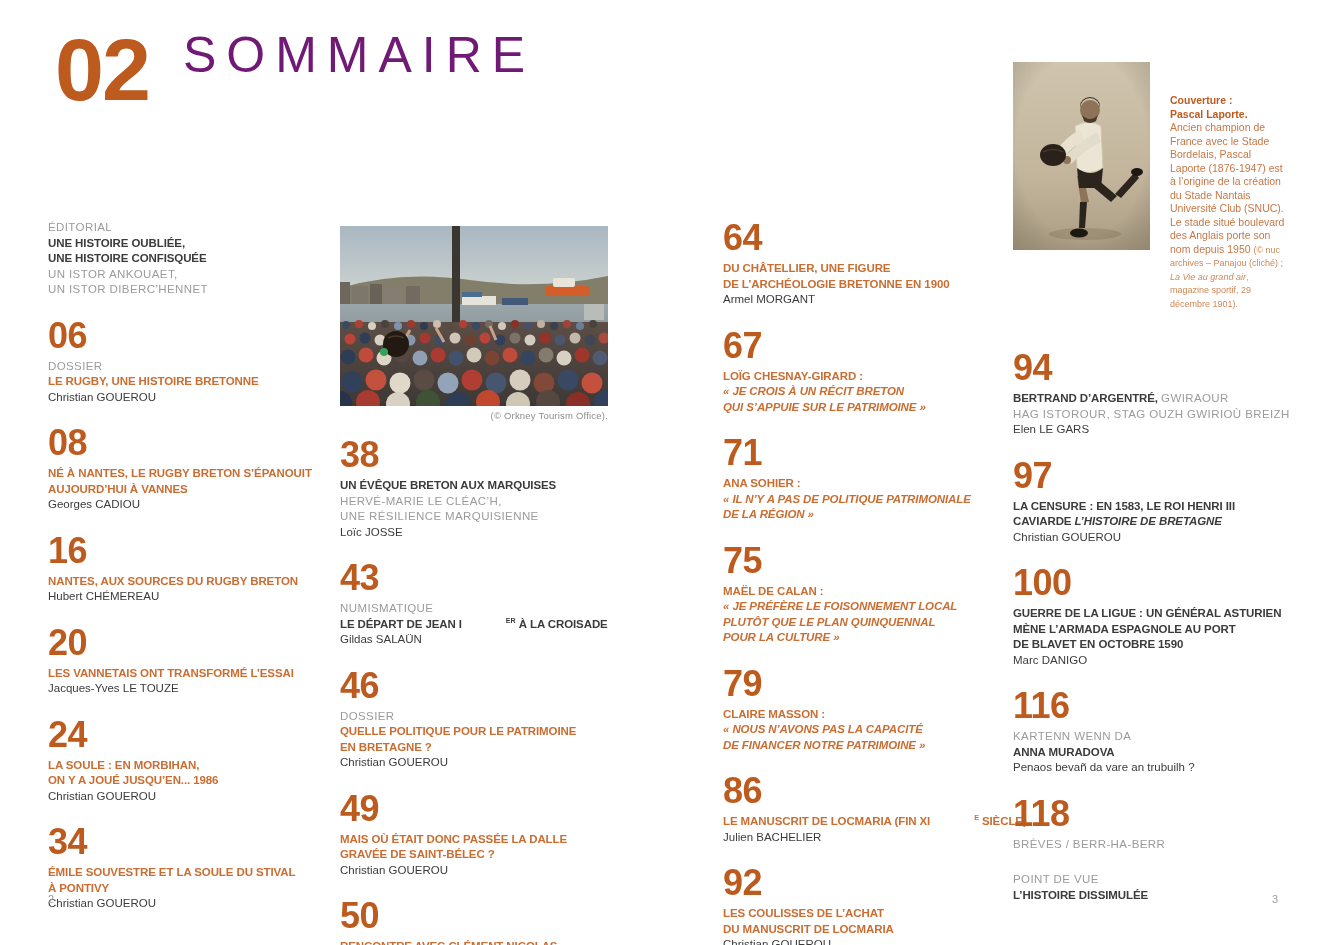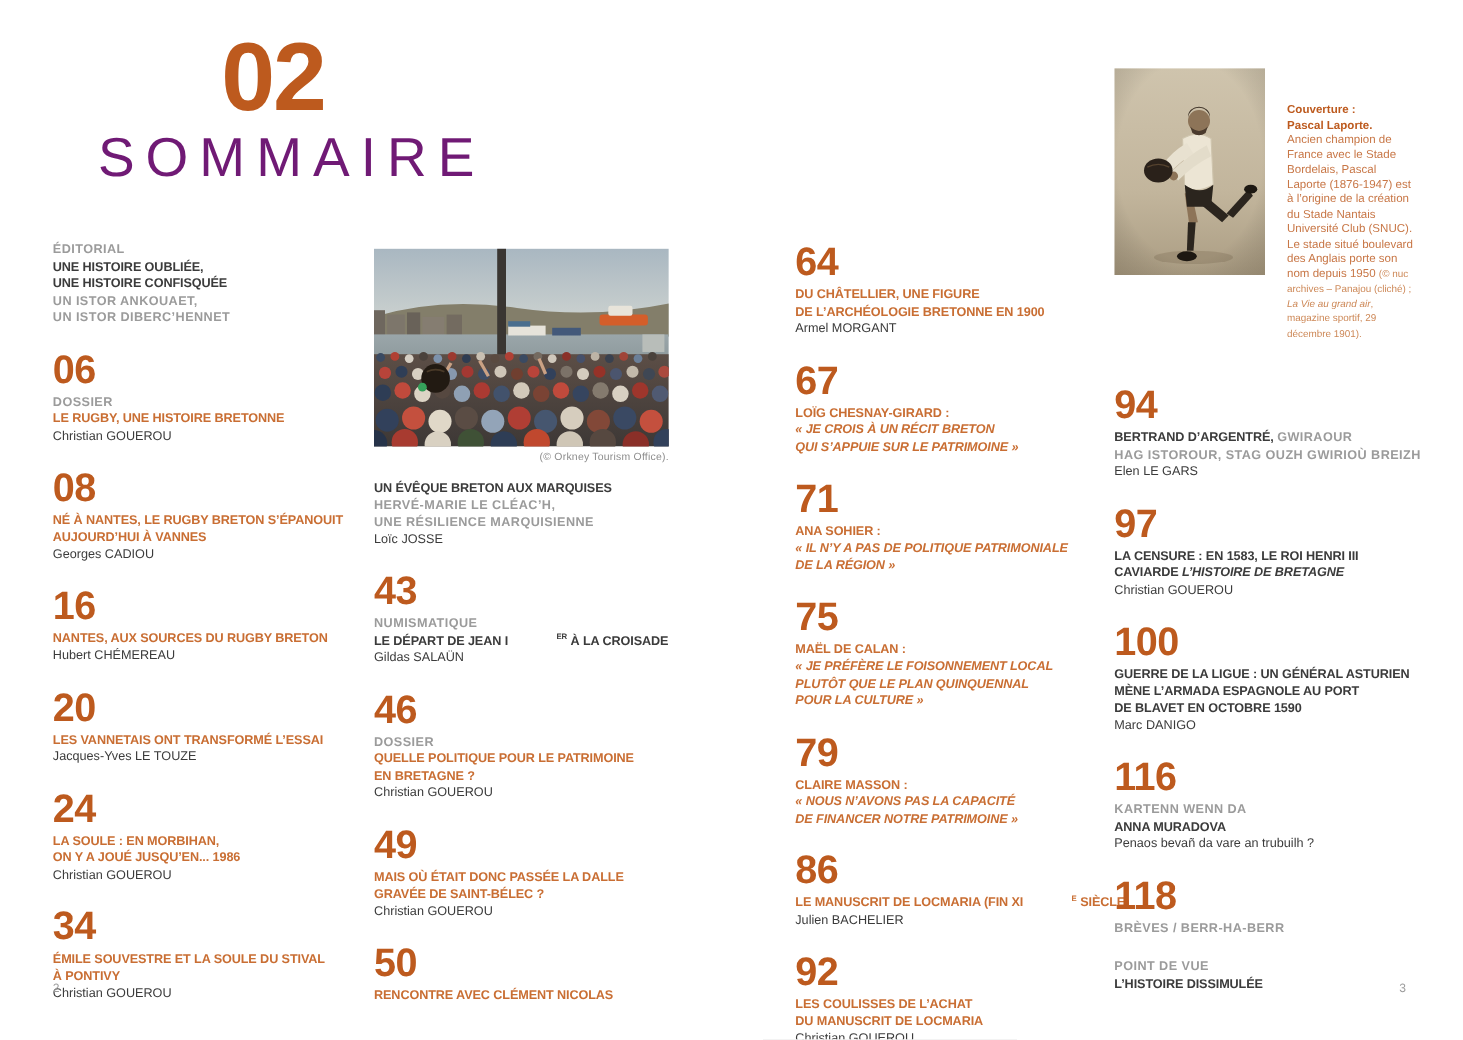--- a/index.html
+++ b/index.html
@@ -1,31 +1,31 @@
 <!DOCTYPE html>
 <html lang="fr"><head>
 <meta charset="utf-8">
 <style>
   html,body{margin:0;padding:0;background:#e9e9e9;}
   .spread{
     position:relative; width:1330px; height:945px; background:#ffffff;
     font-family:"Liberation Sans","DejaVu Sans",sans-serif; overflow:hidden;
   }
   
-  .hdr{position:absolute; left:55px; top:26px; display:flex; align-items:center;flex-direction:column;}
+  .hdr{position:absolute; left:55px; top:26px; display:flex; align-items:flex-start;}
   .hdr .bignum{font-size:88px; font-weight:700; color:#bd5a1e; line-height:1; letter-spacing:-2px;}
   .hdr .title{font-size:50px; font-weight:300; color:#701a75; letter-spacing:10px; margin-left:34px;}
   
   .toc-col{position:absolute; top:220px; width:285px;}
   #col1{left:48px;} #col2{left:340px;} #col3{left:723px;}
   #col4{left:1013px; top:62px; width:276px;}
   .entry{margin-bottom:20px;}
   .num{font-size:36px; font-weight:700; color:#bd5a1e; line-height:1; margin-bottom:5px; letter-spacing:-0.5px;}
   .line{font-size:11.5px; line-height:15.5px; white-space:nowrap; letter-spacing:-0.1px;}
-  .s-cat{color:#9b9b9b; font-weight:700; letter-spacing:0.4px;}
+  .s-cat{color:#9b9b9b; font-weight:400; letter-spacing:0.4px;}
   .s-dk{color:#3b3b3b; font-weight:700;}
   .s-or{color:#c96e33; font-weight:700;}
   .s-au{color:#3b3b3b; font-weight:400; letter-spacing:0;}
   .it{font-style:italic;}
   .line sup{font-size:62%; line-height:0;padding-left:44px;}
   
   .crowd-fig{margin:6px 0 16px 0; width:268px;}
   .crowd-photo{width:268px; height:180px; display:block;}
   .crowd-credit{font-size:9.5px; color:#8d8d8d; text-align:right; margin-top:4px; letter-spacing:0.2px;}
   
@@ -213,20 +213,21 @@
         <line x1="70" y1="104" x2="62" y2="118" stroke="#caa184" stroke-width="3"></line>
         <line x1="96" y1="102" x2="104" y2="116" stroke="#caa184" stroke-width="3"></line>
         <line x1="150" y1="100" x2="156" y2="114" stroke="#caa184" stroke-width="3"></line>
         <circle cx="56" cy="118" r="13" fill="#221a12"></circle>
         <path d="M48,112 q8,-4 16,0" stroke="#4a3a28" stroke-width="1.5" fill="none"></path>
         <circle cx="44" cy="126" r="4" fill="#35a15a"></circle>
       </svg>
       <figcaption class="crowd-credit">(© Orkney Tourism Office).</figcaption>
     </figure>
   <div class="entry">
+        <div class="num">38</div>
         <div class="line"><span class="s-dk">UN ÉVÊQUE BRETON AUX MARQUISES</span></div>
         <div class="line"><span class="s-cat">HERVÉ-MARIE LE CLÉAC’H,</span></div>
         <div class="line"><span class="s-cat">UNE RÉSILIENCE MARQUISIENNE</span></div>
         <div class="line"><span class="s-au">Loïc JOSSE</span></div>
       </div>
       <div class="entry">
         <div class="num">43</div>
         <div class="line"><span class="s-cat">NUMISMATIQUE</span></div>
         <div class="line"><span class="s-dk">LE DÉPART DE JEAN I</span><sup class="s-dk">ER</sup><span class="s-dk"> À LA CROISADE</span></div>
         <div class="line"><span class="s-au">Gildas SALAÜN</span></div>

